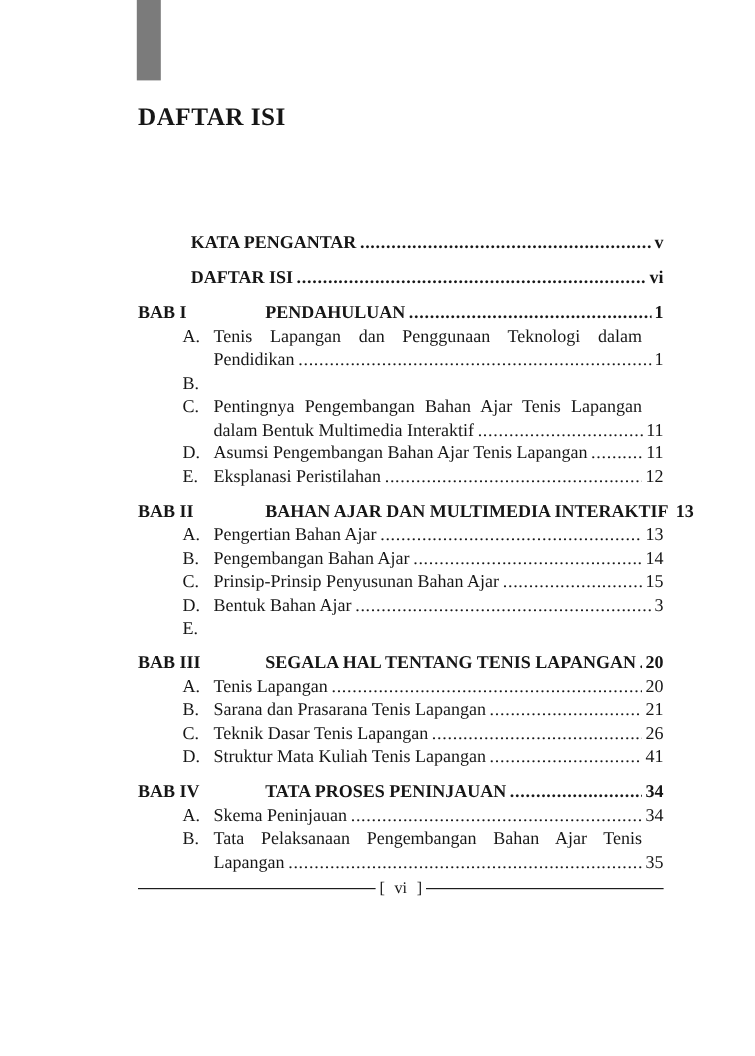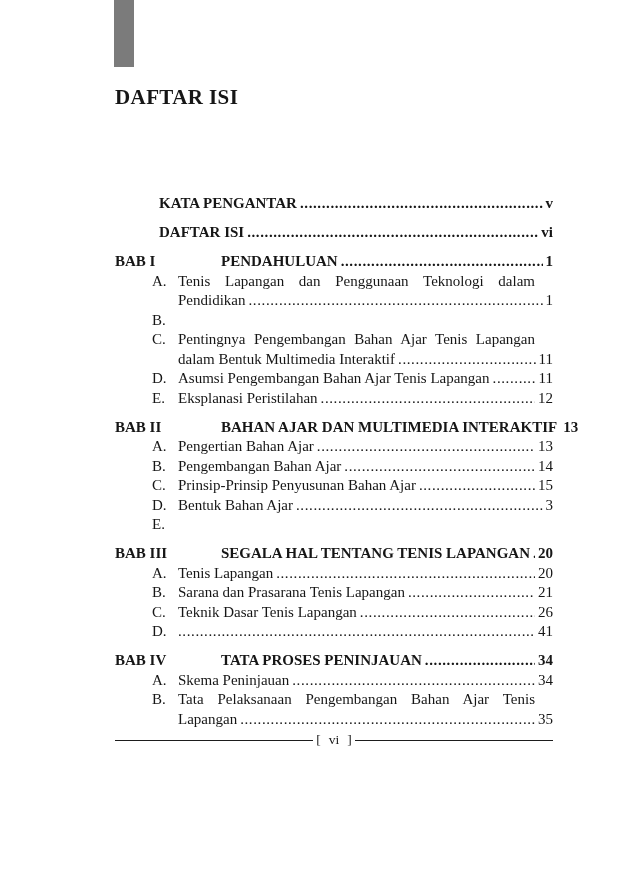--- a/index.html
+++ b/index.html
@@ -210,20 +210,21 @@
             <span class="txt">Teknik Dasar Tenis Lapangan</span>
             <span class="dots"></span>
             <span class="pg">26</span>
           </div>
         </div>
       </div>
       <div class="item">
         <span class="letter">D.</span>
         <div class="item-lines">
           <div class="lastline">
+            <span class="txt">Struktur Mata Kuliah Tenis Lapangan</span>
             <span class="dots"></span>
             <span class="pg">41</span>
           </div>
         </div>
       </div>
     </div>
     <div class="block">
       <div class="row bold">
         <span class="chap-label">BAB IV</span>
         <div class="flex1">

